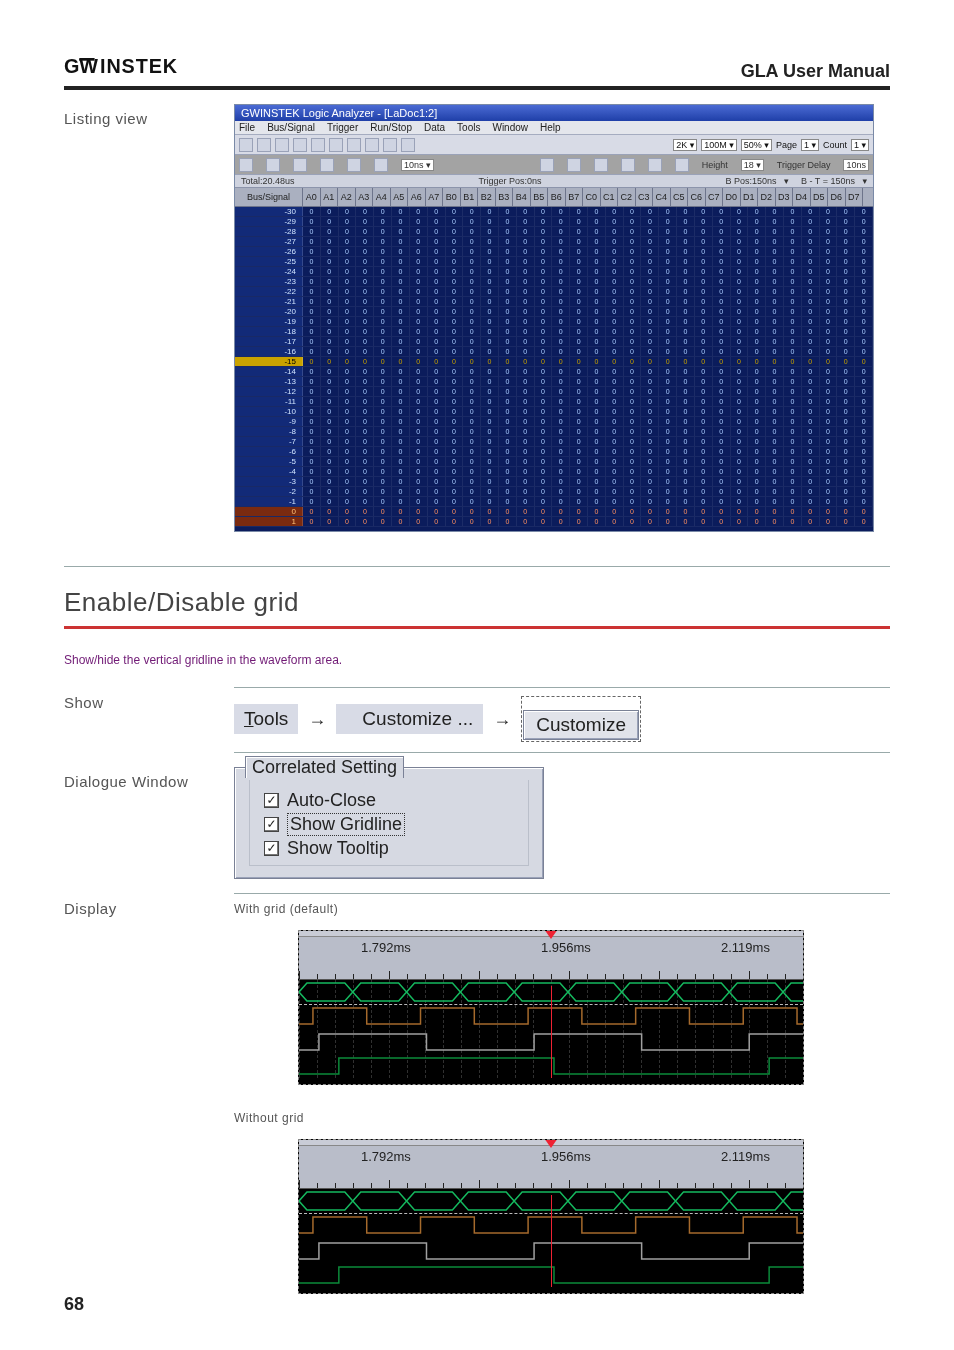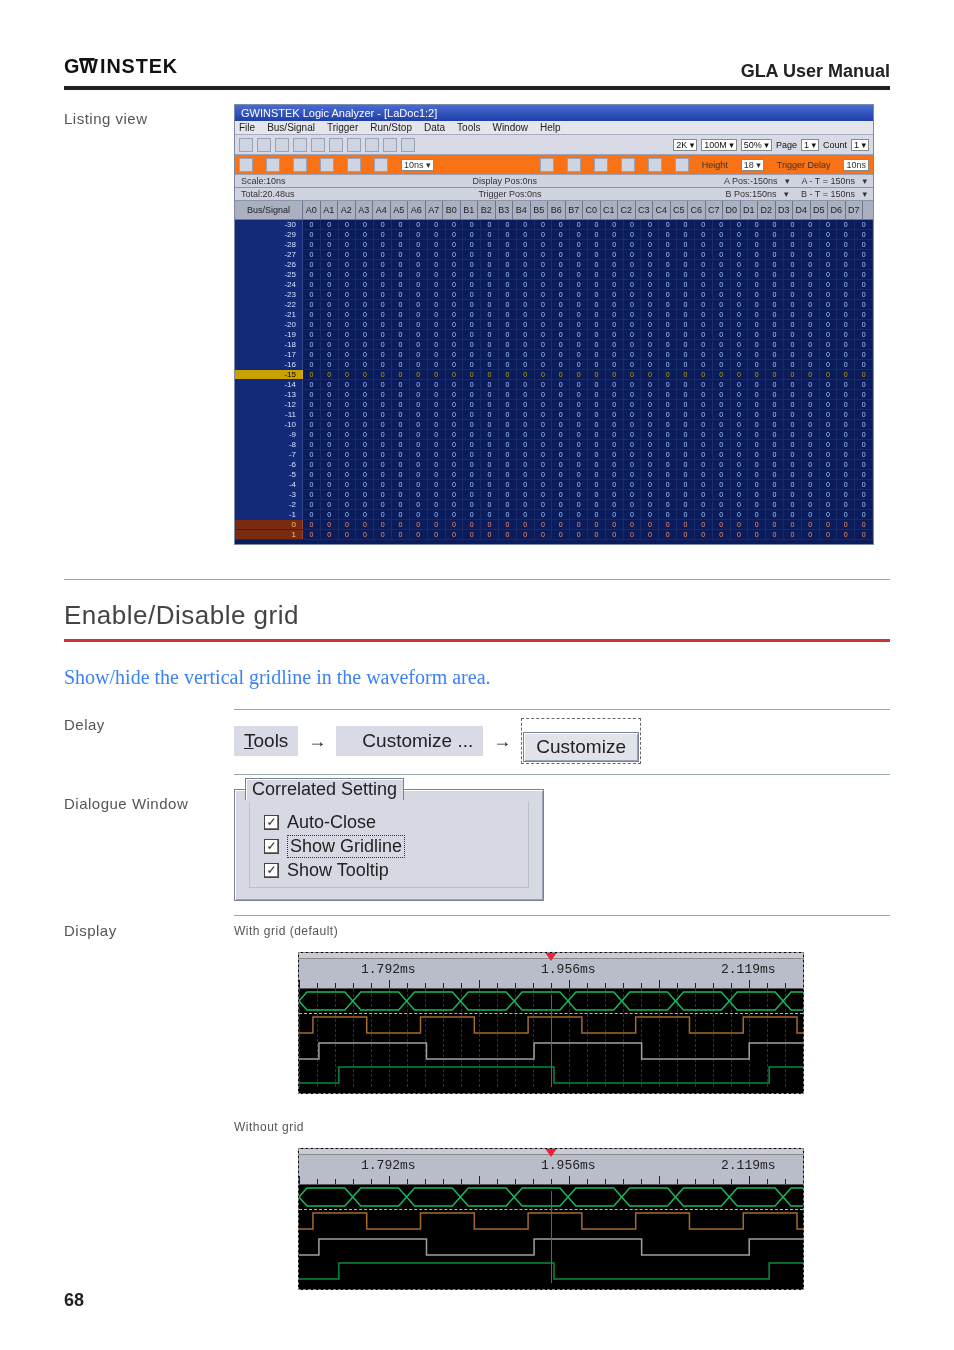--- a/index.html
+++ b/index.html
@@ -50,21 +50,21 @@
   .menubar {
     background:#e4e6ec; color:#222; padding:1px 4px; font-size:10px;
     border-bottom:1px solid #a5acc0;
   }
   .menubar span { margin-right:12px; }
   .toolbar {
     background:#d8dbe6; height:20px; border-bottom:1px solid #9aa2b8;
     display:flex; align-items:center; gap:4px; padding:0 4px;
   }
   .toolbar2 {
-    background:#f97316; height:20px; border-bottom:1px solid #9aa2b8;
+    background:#a3a3a3; height:20px; border-bottom:1px solid #9aa2b8;
     display:flex; align-items:center; gap:13px; padding:0 4px; font-size:9px; color:#333;
   }
   .toolbar .icn, .toolbar2 .icn {
     width:14px; height:14px; background:#cfd4e2; border:1px solid #9aa2b8;
   }
   .tb-sel { background:#fff; border:1px solid #888; padding:0 2px; font-size:9px; }
   .inforow {
     background:#cfd3df; border-bottom:1px solid #8c94ab; font-size:9px; color:#333;
     padding:1px 6px; display:flex; justify-content:space-between;
   }
@@ -95,22 +95,22 @@
   .data-row.red .c { color:#ff9060; }
 
   .sec2-hr-top { border:none; border-top:1px solid #9aa; margin:34px 0 0 0; }
   .h2 {
     font-size: 26px; color:#444; letter-spacing:.5px; margin: 20px 0 8px 0;
     font-weight: normal;
   }
   .h2-hr { border:none; border-top:3px solid #c33; margin:0 0 24px 0; }
 
   .desc {
-    font-family: Liberation Serif, serif;
-    font-size: 20px; color:#3b82f6; margin-bottom:20px;
+    font-family: Liberation Sans, sans-serif;
+    font-size: 12px; color:#701a75; margin-bottom:20px;
   }
 
   .thin-hr { border:none; border-top:1px solid #9aa; margin:0; width:656px; margin-left:170px; }
 
   
   .menu-seq { display:flex; align-items:center; gap:10px; padding: 8px 0 10px 0; }
   .menuitem {
     background:#d8dbe6; padding:4px 10px 4px 10px; font-family: Tahoma, Arial, sans-serif;
     font-size:19px; color:#222;
   }
@@ -168,21 +168,21 @@
   .marker {
     position:absolute; top:-2px; left:50%; transform:translateX(-50%);
     width:0; height:0; border-left:7px solid transparent; border-right:7px solid transparent;
     border-top:10px solid #e23;
     z-index:3;
   }
   .marker-line {
     position:absolute; left:50%; top:6px; bottom:0; width:1px; background:#e23; z-index:2;
   }
   .timescale {
-    background:#b9bdc9; height:30px; position:relative; font-family: Liberation Mono, monospace;
+    background:#b9bdc9; height:43px; position:relative; font-family: Liberation Sans, sans-serif;
     border-bottom:1px solid #555;
   }
   .timescale .tval {
     position:absolute; top:3px; font-size:13px; color:#222;
   }
   .timescale .ticks {
     position:absolute; bottom:0; left:0; right:0; height:8px;
   }
   .timescale .ticks .t {
     position:absolute; bottom:0; width:1px; height:5px; background:#222;
@@ -263,25 +263,20 @@
             <div class="icn"></div>
             <div class="icn"></div>
             <div class="icn"></div>
             <div class="icn"></div>
             <div class="icn"></div>
             <span>Height</span>
             <span class="tb-sel">18 ▾</span>
             <span>Trigger Delay</span>
             <span class="tb-sel">10ns</span>
           </div>
-        <div class="inforow">
-          <span>Scale:10ns</span>
-          <span>Display Pos:0ns</span>
-          <span><span>A Pos:-150ns</span> &nbsp; ▾ &nbsp;&nbsp;&nbsp; <span>A - T = 150ns</span> &nbsp; ▾</span>
-        </div>
         <div class="inforow">
           <span>Total:20.48us</span>
           <span>Trigger Pos:0ns</span>
           <span><span>B Pos:150ns</span> &nbsp; ▾ &nbsp;&nbsp;&nbsp; <span>B - T = 150ns</span> &nbsp; ▾</span>
         </div>
         <div class="hdr-row" id="hdrrow">
             <div class="bs">Bus/Signal</div>
             <div class="col">A0</div>
             <div class="col">A1</div>
             <div class="col">A2</div>
@@ -1507,21 +1502,21 @@
 
   <hr class="sec2-hr-top">
   <div class="h2">Enable/Disable grid</div>
   <hr class="h2-hr">
 
   <div class="desc">Show/hide the vertical gridline in the waveform area.</div>
 
   <hr class="thin-hr">
 
   <div class="row">
-    <div class="lbl">Delay</div>
+    <div class="lbl">Show</div>
     <div class="ct">
       <div class="menu-seq">
         <div class="menuitem u"><span>T</span><span style="text-decoration:none">ools</span></div>
         <div class="arrow">→</div>
         <div class="menuitem sub">Customize ...</div>
         <div class="arrow">→</div>
         <div class="tabbtn-wrap">
           <div class="tabbtn">Customize</div>
         </div>
       </div>

